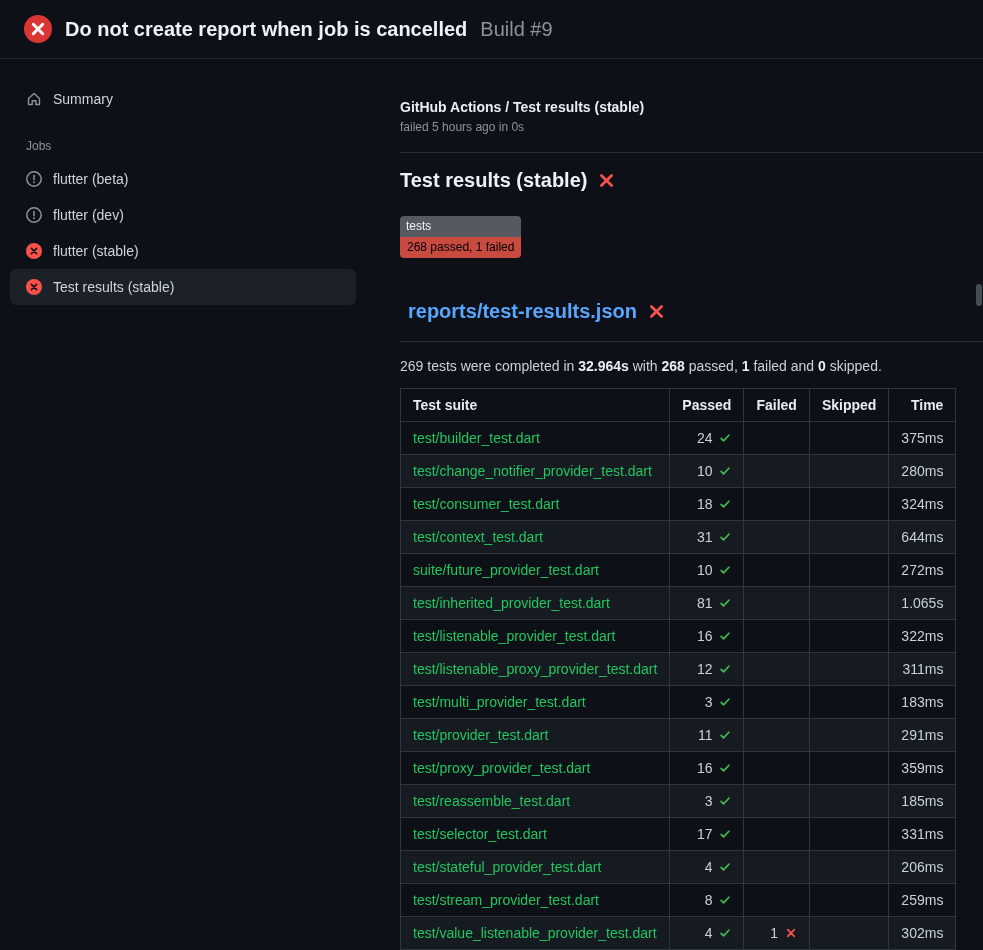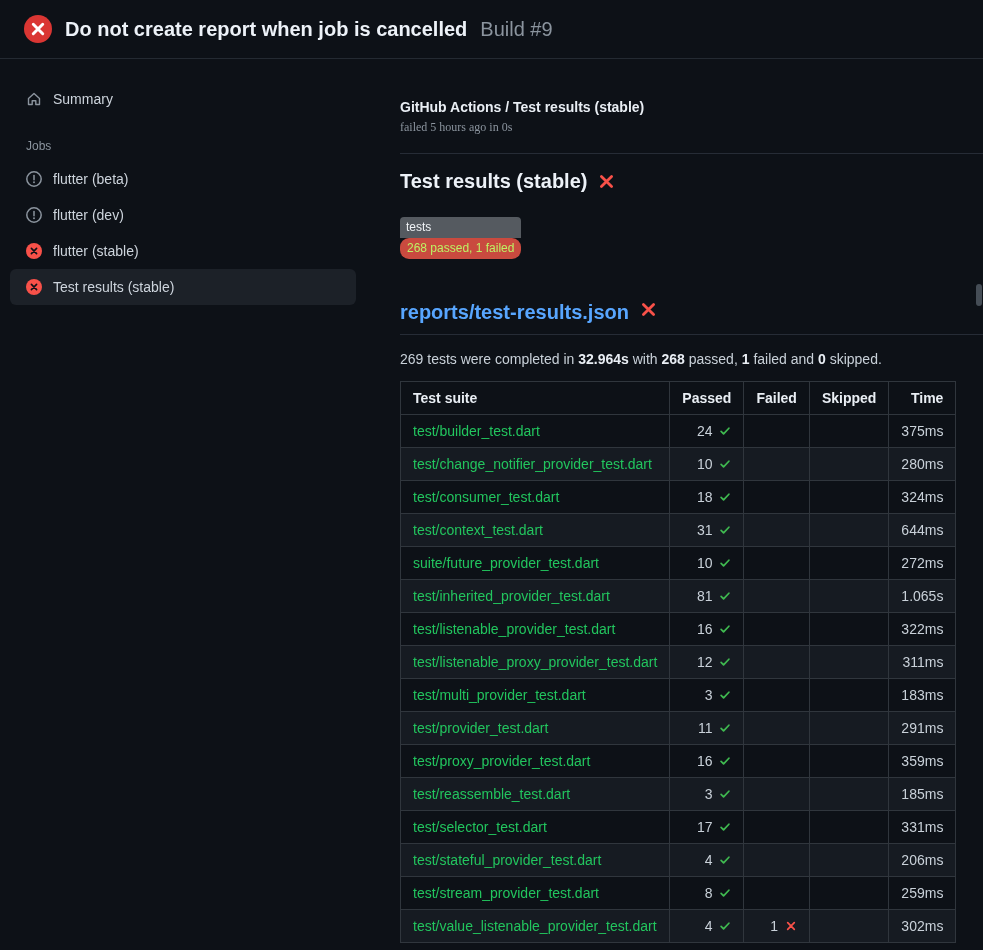--- a/index.html
+++ b/index.html
@@ -28,39 +28,39 @@
     border-radius: 6px; font-size: 14px; color: #cdd4dc; cursor: pointer;
   }
   .side-item.selected { background: #1c2128; }
   .side-item .icn { width: 16px; height: 16px; display: inline-flex; flex: 0 0 auto; }
   .jobs-heading {
     color: #8b949e; font-size: 12px; padding: 0 26px; margin: 22px 0 8px 0;
   }
   
   .main { flex: 1 1 auto; padding: 40px 0 0 30px; min-width: 0; }
   .breadcrumb { font-weight: 700; color: #e9eef4; font-size: 14px; }
-  .run-meta { color: #8b949e; font-size: 12px; margin-top: 5px; font-family: Liberation Serif, serif; }
+  .run-meta { color: #8b949e; font-size: 12px; margin-top: 5px; }
   .divider { border: none; border-bottom: 1px solid #262c36; margin: 18px 0 16px 0; }
   .section-title {
     margin: 10px 0 18px 0; font-size: 20px; font-weight: 700; color: #edf2f8;
     display: flex; align-items: center; gap: 11px;
   }
   .xmark-lg { width: 17px; height: 17px; display: inline-flex; }
   .badge {
     display: inline-flex; font-size: 12px; border-radius: 4px; overflow: hidden;
     line-height: 1; margin: 6px 0 18px 0; flex-direction: column;
   }
   .badge .badge-l { background: #555a60; color: #f0f3f6; padding: 4px 6px 5px; }
-  .badge .badge-r { background: #c94a3f; color: #bef264; padding: 4px 7px 5px; border-radius: 9px; }
+  .badge .badge-r { background: #c94a3f; color: #000000; padding: 4px 7px 5px; }
   .report-head-row {
     border-bottom: 1px solid #262c36; padding-bottom: 10px; margin-top: 24px;
   }
   .report-title {
-    margin: 0; font-size: 20px; font-weight: 700;
-    display: flex; gap: 11px;
+    margin: 8px; font-size: 20px; font-weight: 700;
+    display: flex; align-items: center; gap: 11px;
   }
   .report-title a { color: #58a6ff; text-decoration: none; }
   .summary-line { margin: 16px 0 14px 0; font-size: 14px; color: #c9d1d9; }
   .summary-line strong { color: #e9eef4; }
   
   table.results {
     border-collapse: collapse; width: 553px; font-size: 14px;
     margin-top: 6px;
   }
   table.results th, table.results td {

